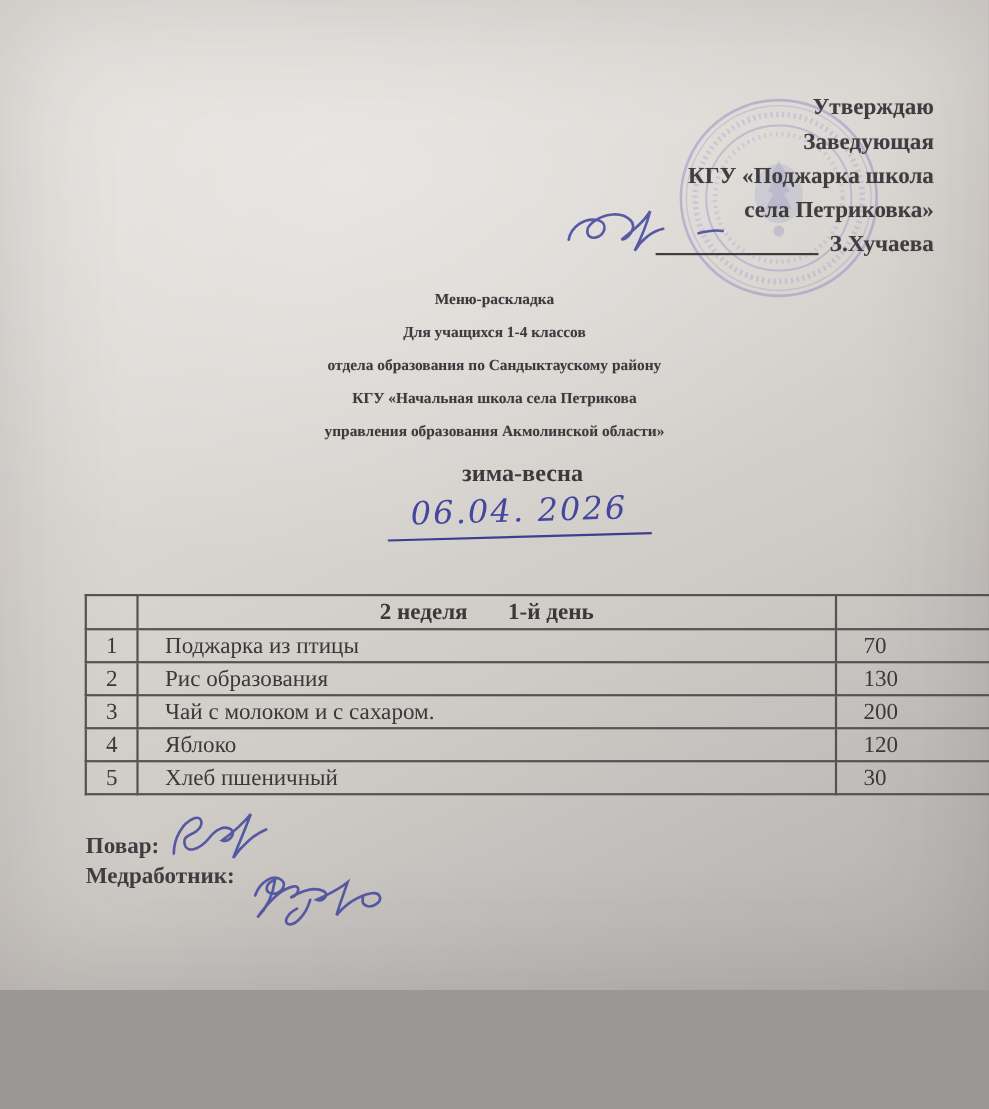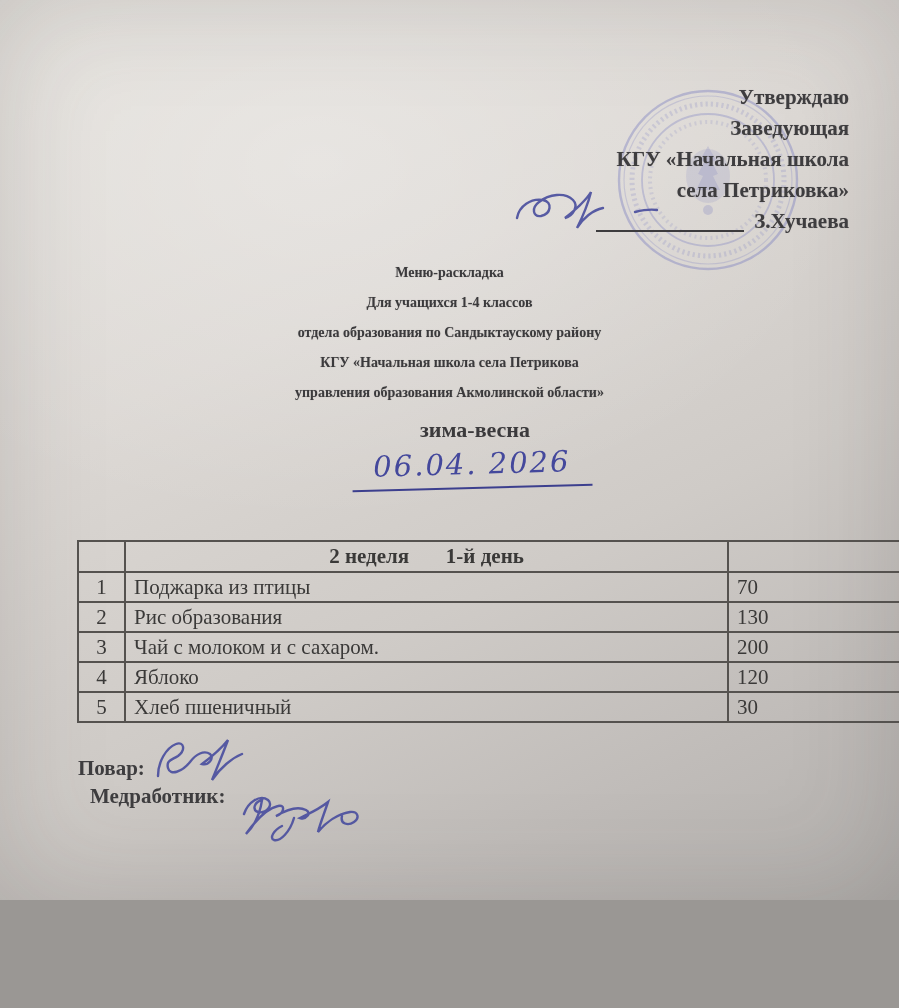--- a/index.html
+++ b/index.html
@@ -57,21 +57,21 @@
 
   
   .menu-table{
     top:540px;left:77px;z-index:2;
     border-collapse:collapse;table-layout:fixed;
     width:784px;
     font-size:21px;color:#3a3938;
   }
   .menu-table td{
     border:2px solid #55524f;
-    height:28px;padding:0 8px;
+    height:28px;padding:0 24px;
     overflow:hidden;white-space:nowrap;
   }
   .menu-table td.c-num{width:41px;text-align:center;padding:0 2px;}
   .menu-table td.c-dish{width:585px;text-align:left;}
   .menu-table td.c-grams{width:158px;text-align:left;}
   .menu-table tr.head td{height:29px;font-weight:bold;}
   .menu-table tr.head td.c-dish{text-align:center;white-space:pre;}
 
   
   .footer-sign{
@@ -94,21 +94,21 @@
     <circle cx="96" cy="96" r="66" fill="none" stroke="rgba(122,126,192,0.45)" stroke-width="1.8"></circle>
     <circle cx="96" cy="96" r="58" fill="none" stroke="rgba(122,126,192,0.25)" stroke-width="4" stroke-dasharray="2 3.4"></circle>
     <ellipse cx="96" cy="92" rx="22" ry="27" fill="rgba(122,126,192,0.22)"></ellipse>
     <path d="M96 62 l8 14 -4 2 6 12 -5 2 7 14 -24 0 7,-14 -5,-2 6,-12 -4,-2 z" fill="rgba(122,126,192,0.30)"></path>
     <circle cx="96" cy="126" r="5" fill="rgba(122,126,192,0.35)"></circle>
   </svg>
 
   <div class="abs approval">
     <div>Утверждаю</div>
     <div>Заведующая</div>
-    <div>КГУ «Начальная школа</div>
+    <div>КГУ «Поджарка школа</div>
     <div>села Петриковка»</div>
     <div class="sig-line-row">
       <svg class="approval-sig-svg" width="170" height="58" viewBox="0 0 170 58">
         <path class="ink" d="M8 36 c2,-12 14,-20 26,-18 c10,2 8,14 -2,16 c-8,1 -10,-8 -2,-14 c10,-8 26,-10 34,-2 c6,6 0,16 -8,18 c10,-8 20,-16 26,-26 c-4,16 -10,28 -14,36 c6,-10 16,-18 26,-20"></path>
         <path class="ink" d="M126 30 c8,-2 16,-3 22,-2"></path>
       </svg>
       <span class="sig-underline"></span><span>З.Хучаева</span>
     </div>
   </div>
 
@@ -159,21 +159,21 @@
   </tbody>
     </table>
 
   <div class="abs footer-sign">
     <div style="position:relative;">
       <span>Повар:</span>
       <svg class="cook-sig-svg" width="110" height="56" viewBox="0 0 110 56">
         <path class="ink" d="M8 44 c0,-14 8,-28 18,-32 c8,-3 10,6 2,12 c-6,4 -12,4 -10,12 c2,8 14,4 22,-6 c6,-8 14,-12 20,-8 c5,4 -2,12 -8,10 c8,-6 18,-14 26,-24 c-6,16 -12,30 -16,40 c8,-12 20,-22 30,-26"></path>
       </svg>
     </div>
-    <div style="position:relative;margin-left:12px;">
+    <div style="position:relative;">
       <span>Медработник:</span>
       <svg class="medic-sig-svg" width="160" height="62" viewBox="0 0 160 62">
         <path class="ink" d="M8 30 c4,-12 16,-20 24,-14 c6,5 -2,14 -10,12 c-6,-2 -4,-10 4,-12 c-2,14 -8,26 -16,34 c10,-14 22,-26 32,-28 c8,-2 6,8 -2,10 c10,-6 22,-10 30,-6 c6,3 0,10 -6,8 c8,-4 18,-8 28,-16 c-4,12 -8,22 -10,30 c8,-10 20,-18 32,-20 c8,-1 10,6 4,10 c-6,4 -14,2 -12,-6"></path>
         <path class="ink" d="M58 34 c-4,14 -14,24 -20,22 c-5,-2 0,-10 8,-14"></path>
       </svg>
     </div>
   </div>
 
 </div>
 

